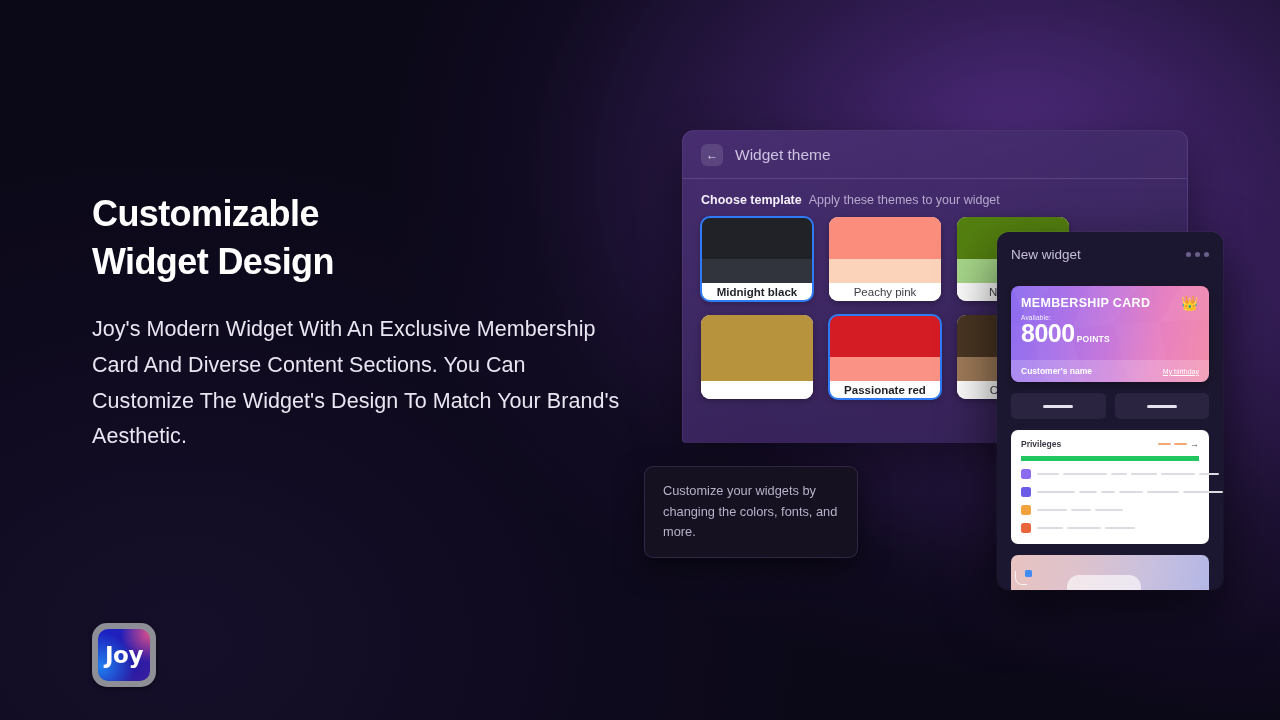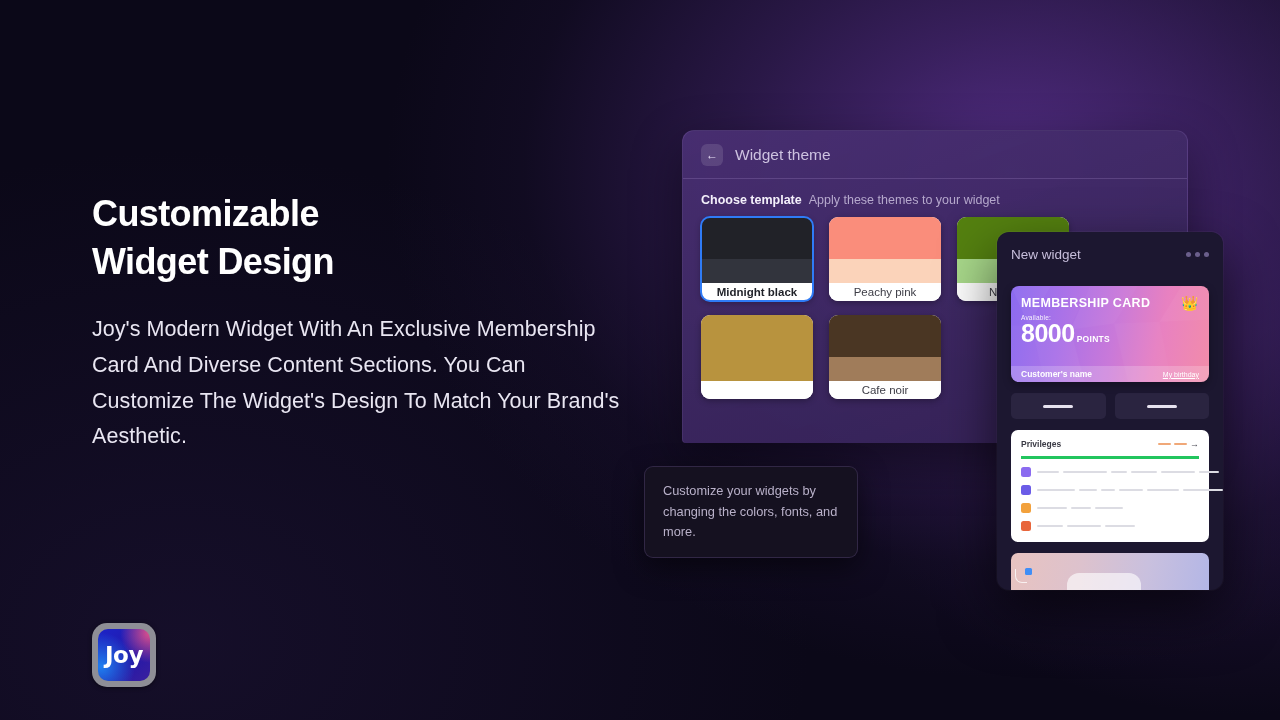--- a/index.html
+++ b/index.html
@@ -140,21 +140,21 @@
   .mc-title {
     color: #fff; font-size: 12.5px; font-weight: 700; letter-spacing: 0.35px;
     display: flex; align-items: center; justify-content: space-between;
   }
   .crown { font-size: 14px; }
   .mc-avail { color: rgba(255,255,255,0.92); font-size: 6.5px; margin-top: 3px; letter-spacing: 0.2px; }
   .mc-pts { display: flex; align-items: baseline; gap: 2px; margin-top: -1px; }
   .mc-num { color: #fff; font-size: 25px; font-weight: 700; letter-spacing: -0.5px; line-height: 1.08; }
   .mc-unit { color: #fff; font-size: 8.5px; font-weight: 700; letter-spacing: 0.3px; }
   .mc-foot {
-    position: absolute; left: 0; right: 0; bottom: 0; height: 16px;
+    position: absolute; left: 0; right: 0; bottom: 0; height: 22px;
     background: rgba(255,255,255,0.20);
     display: flex; align-items: center; justify-content: space-between;
     padding: 0 10px;
   }
   .mc-name { color: #fff; font-size: 8.5px; font-weight: 700; }
   .mc-bday { color: #fff; font-size: 7px; text-decoration: underline; }
 
   .btn-row { display: flex; gap: 9px; margin-top: 11px; }
   .w-btn {
     flex: 1; height: 26px; border-radius: 5px; background: #2a2440;
@@ -162,21 +162,21 @@
     cursor: pointer;
   }
   .w-btn span { display: block; width: 30px; height: 3px; border-radius: 2px; background: #e6e2ef; }
 
   .priv {
     margin-top: 11px; background: #fff; border-radius: 7px;
     padding: 9px 10px 11px;
   }
   .priv-head {
     display: flex; align-items: center; justify-content: space-between;
-    padding-bottom: 7px; border-bottom: 3px solid #22c55e;
+    padding-bottom: 7px; border-bottom: 5px solid #22c55e;
   }
   .priv-title { color: #3a3a44; font-size: 8.5px; font-weight: 700; }
   .priv-more { display: flex; align-items: center; gap: 3px; }
   .priv-more i { display: block; width: 13px; height: 2.5px; border-radius: 2px; background: #f0a878; }
   .priv-more .arw { color: #4a4a55; font-size: 9px; line-height: 1; }
   .priv-row { display: flex; align-items: center; gap: 6px; margin-top: 8px; }
   .priv-ico { width: 10px; height: 10px; border-radius: 2.5px; flex: 0 0 10px; }
   .bars { display: flex; gap: 4px; align-items: center; flex-wrap: nowrap; }
   .bars i { display: block; height: 2.5px; border-radius: 2px; background: #dcdce3; }
 
@@ -239,20 +239,25 @@
         </div>
         <div class="card">
           <div class="sw-a" style="background: rgb(84, 128, 16);"></div>
           <div class="sw-b" style="background: rgb(168, 216, 138);"></div>
           <div class="card-label">Natural &amp;</div>
         </div>
         <div class="card">
           <div class="sw-a" style="background: rgb(184, 147, 62);"></div>
           <div class="sw-b" style="background: rgb(184, 147, 62);"></div>
           <div class="card-label"></div>
+        </div>
+        <div class="card sel">
+          <div class="sw-a" style="background: rgb(212, 28, 36);"></div>
+          <div class="sw-b" style="background: rgb(250, 146, 134);"></div>
+          <div class="card-label">Passionate red</div>
         </div>
         <div class="card">
           <div class="sw-a" style="background: rgb(74, 54, 35);"></div>
           <div class="sw-b" style="background: rgb(160, 124, 90);"></div>
           <div class="card-label">Cafe noir</div>
         </div>
       </div>
   </div>
 
   <div class="tooltip">Customize your widgets by changing the colors, fonts, and more.</div>

